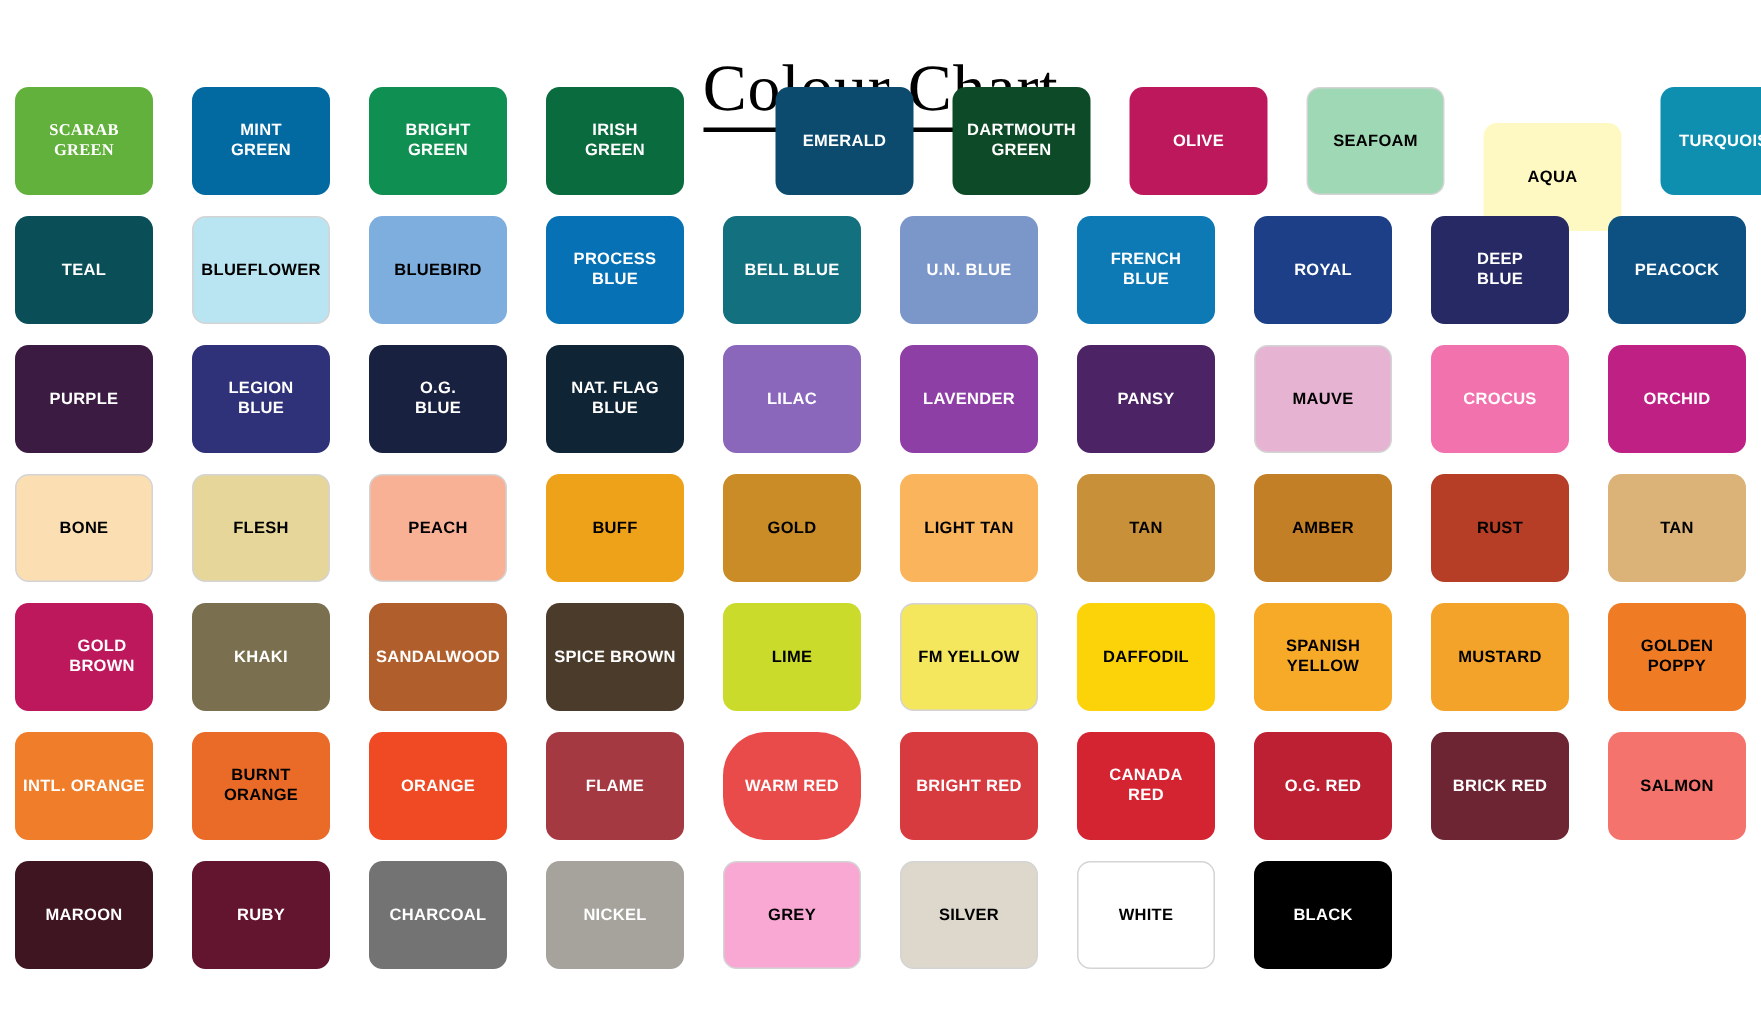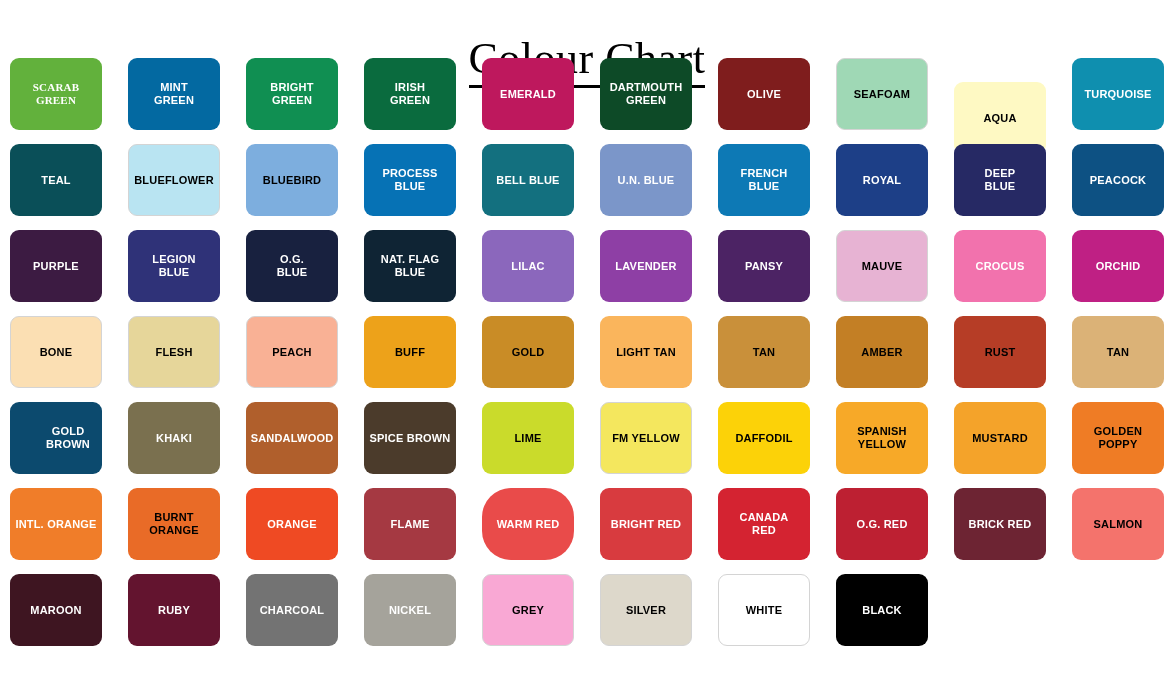--- a/index.html
+++ b/index.html
@@ -84,28 +84,28 @@
 GREEN</span>
       </div>
       <div class="swatch" style="background: rgb(16, 143, 82);">
         <span class="swatch-label" style="color: rgb(255, 255, 255);">BRIGHT
 GREEN</span>
       </div>
       <div class="swatch" style="background: rgb(10, 107, 62);">
         <span class="swatch-label" style="color: rgb(255, 255, 255);">IRISH
 GREEN</span>
       </div>
-      <div class="swatch" style="background: #be185d;">
+      <div class="swatch" style="background: #0c4a6e; margin-left: 35px;">
         <span class="swatch-label" style="color: rgb(255, 255, 255);">EMERALD</span>
       </div>
       <div class="swatch" style="background: rgb(13, 74, 39);">
         <span class="swatch-label" style="color: rgb(255, 255, 255);">DARTMOUTH
 GREEN</span>
       </div>
-      <div class="swatch" style="background: #7f1d1d;">
+      <div class="swatch" style="background: #be185d;">
         <span class="swatch-label" style="color: rgb(255, 255, 255);">OLIVE</span>
       </div>
       <div class="swatch light-edge" style="background: rgb(159, 216, 181);">
         <span class="swatch-label" style="color: rgb(0, 0, 0);">SEAFOAM</span>
       </div>
       <div class="swatch" style="background: #fef9c3; margin-top: 24px;">
         <span class="swatch-label" style="color: rgb(0, 0, 0);">AQUA</span>
       </div>
       <div class="swatch" style="background: rgb(15, 143, 175);">
         <span class="swatch-label" style="color: rgb(255, 255, 255);">TURQUOISE</span>
@@ -207,21 +207,21 @@
         <span class="swatch-label" style="color: rgb(0, 0, 0);">AMBER</span>
       </div>
       <div class="swatch" style="background: rgb(182, 61, 38);">
         <span class="swatch-label" style="color: rgb(0, 0, 0);">RUST</span>
       </div>
       <div class="swatch" style="background: rgb(219, 178, 119);">
         <span class="swatch-label" style="color: rgb(0, 0, 0);">TAN</span>
       </div>
     </div>
     <div class="swatch-row">
-      <div class="swatch" style="background: #0c4a6e; padding-left: 24px;">
+      <div class="swatch" style="background: #be185d; padding-left: 24px;">
         <span class="swatch-label" style="color: rgb(255, 255, 255);">GOLD BROWN</span>
       </div>
       <div class="swatch" style="background: rgb(122, 112, 79);">
         <span class="swatch-label" style="color: rgb(255, 255, 255);">KHAKI</span>
       </div>
       <div class="swatch" style="background: rgb(176, 95, 44);">
         <span class="swatch-label" style="color: rgb(255, 255, 255);">SANDALWOOD</span>
       </div>
       <div class="swatch" style="background: rgb(75, 59, 43);">
         <span class="swatch-label" style="color: rgb(255, 255, 255);">SPICE BROWN</span>

